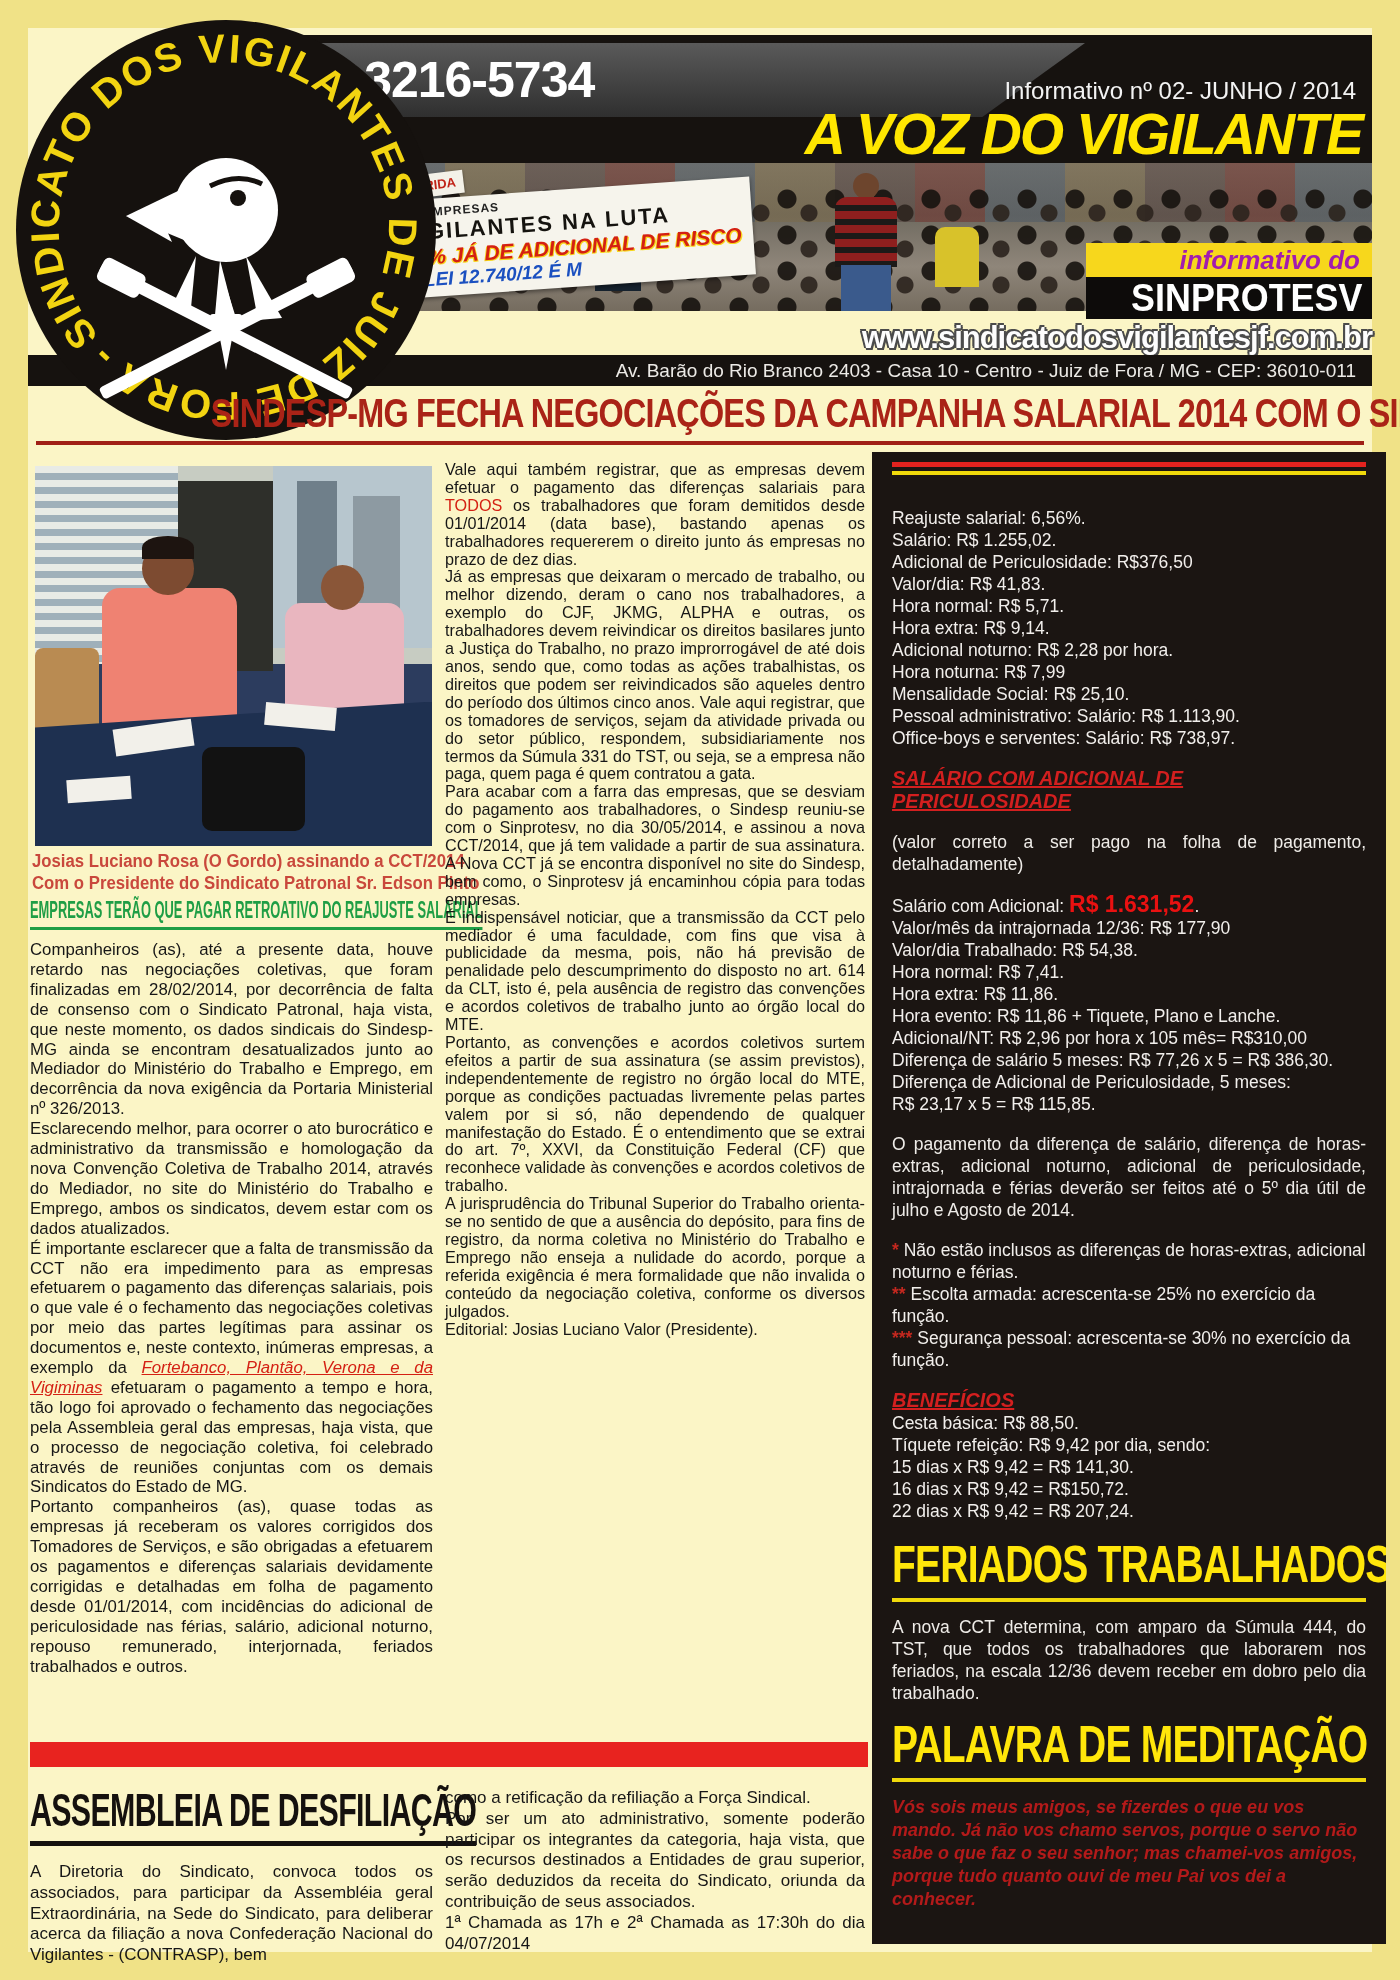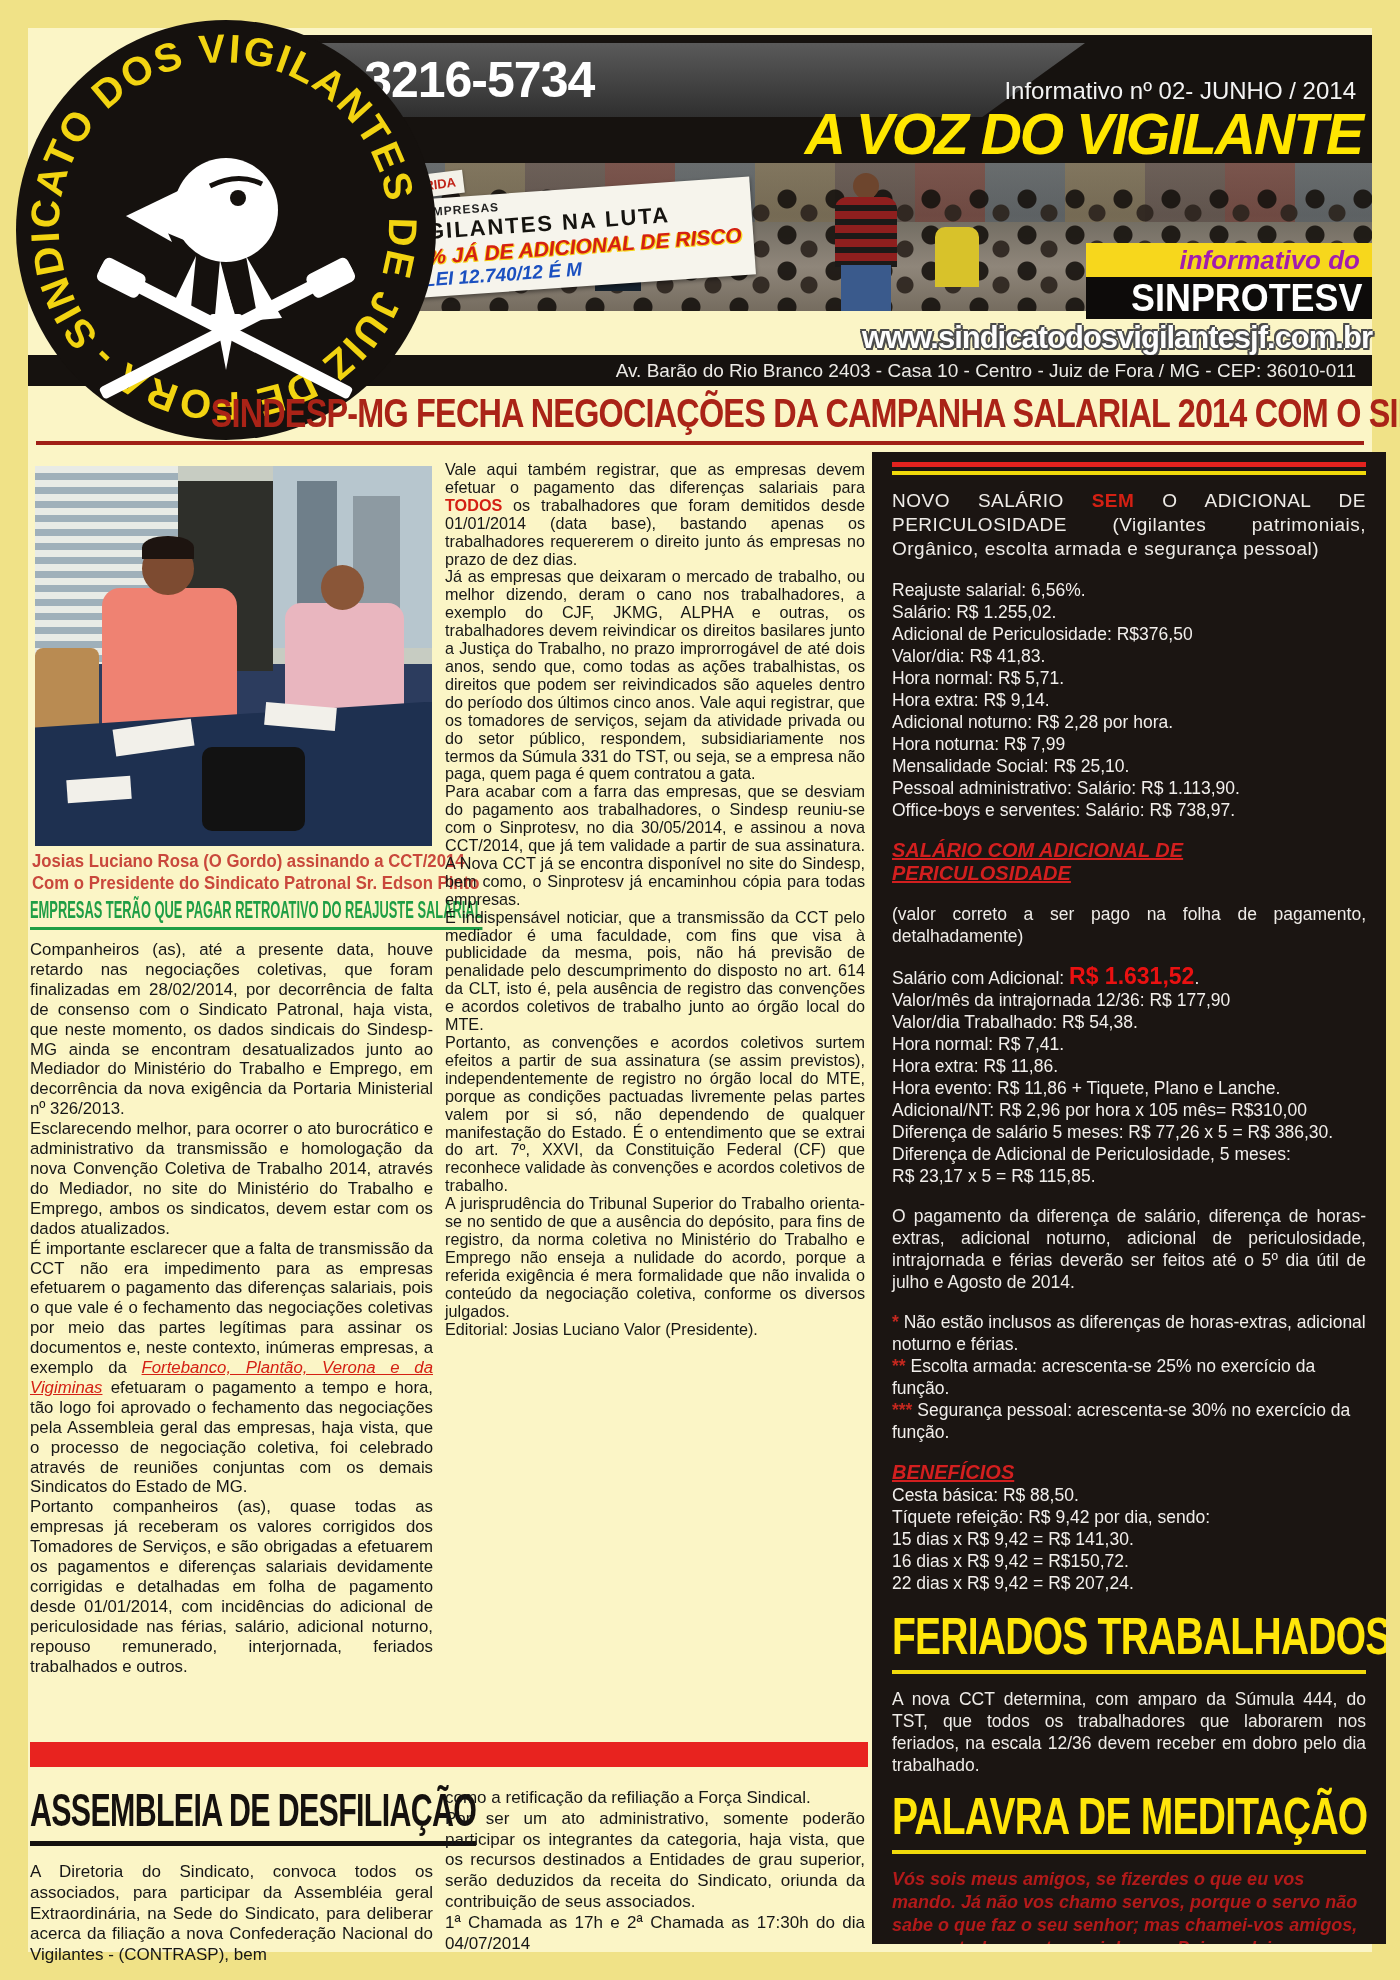--- a/index.html
+++ b/index.html
@@ -63,21 +63,21 @@
   .headline{position:absolute;left:30px;top:390px;width:1340px;text-align:center;}
   .headline span{display:inline-block;white-space:nowrap;font-weight:bold;color:#aa2317;
       font-size:41px;letter-spacing:-1px;transform:scaleX(.79);}
   .headline-rule{position:absolute;left:36px;top:441px;width:1328px;height:4px;background:#a02015;}
 
   
   .body-text{text-align:justify;color:#161616;}
   .body-text p{margin:0;}
   .col-left{position:absolute;left:30px;top:940px;width:403px;font-size:16.8px;line-height:19.9px;}
   .col-mid{position:absolute;left:445px;top:461px;width:420px;font-size:16.2px;line-height:17.9px;}
-  .red-inline{color:#d42013;font-weight:bold;}
+  .red-inline{color:#d42013;}
   .link-red{color:#d42013;font-style:italic;text-decoration:underline;}
 
   
   .meeting-photo{position:absolute;left:35px;top:466px;width:397px;height:380px;overflow:hidden;
       background:linear-gradient(180deg,#c7ccc2 0 52%,#2c3c5e 52% 100%);}
   .mp-blinds{position:absolute;left:0;top:0;width:36%;height:52%;
       background:repeating-linear-gradient(180deg,#e8ebe6 0 7px,#9fb0ba 7px 14px);}
   .mp-cabinet{position:absolute;left:36%;top:4%;width:24%;height:50%;background:#2e2f2a;}
   .mp-window{position:absolute;left:60%;top:0;width:40%;height:48%;background:#b7c6ce;}
   .mp-b1{position:absolute;left:66%;top:4%;width:10%;height:40%;background:#6f7f8a;}
@@ -259,21 +259,20 @@
     <p>É indispensável noticiar, que a transmissão da CCT pelo mediador é uma faculdade, com fins que visa à publicidade da mesma, pois, não há previsão de penalidade pelo descumprimento do disposto no art. 614 da CLT, isto é, pela ausência de registro das convenções e acordos coletivos de trabalho junto ao órgão local do MTE.</p>
     <p>Portanto, as convenções e acordos coletivos surtem efeitos a partir de sua assinatura (se assim previstos), independentemente de registro no órgão local do MTE, porque as condições pactuadas livremente pelas partes valem por si só, não dependendo de qualquer manifestação do Estado. É o entendimento que se extrai do art. 7º, XXVI, da Constituição Federal (CF) que reconhece validade às convenções e acordos coletivos de trabalho.</p>
     <p>A jurisprudência do Tribunal Superior do Trabalho orienta-se no sentido de que a ausência do depósito, para fins de registro, da norma coletiva no Ministério do Trabalho e Emprego não enseja a nulidade do acordo, porque a referida exigência é mera formalidade que não invalida o conteúdo da negociação coletiva, conforme os diversos julgados.</p>
     <p>Editorial: Josias Luciano Valor (Presidente).</p>
   </div>
 
   <div class="tabela">
     <div class="red-rule"></div>
     <div class="yellow-rule"></div>
 
-    <p class="intro"><span>NOVO SALÁRIO </span><span class="red-inline">SEM</span><span> O ADICIONAL DE PERICULOSIDADE (Vigilantes patrimoniais, Orgânico, escolta armada e segurança pessoal)</span></p>
 
     <div class="gap18"></div>
     <div>
         <div class="wl">Reajuste salarial: 6,56%.</div>
         <div class="wl">Salário: R$ 1.255,02.</div>
         <div class="wl">Adicional de Periculosidade: R$376,50</div>
         <div class="wl">Valor/dia: R$ 41,83.</div>
         <div class="wl">Hora normal: R$ 5,71.</div>
         <div class="wl">Hora extra: R$ 9,14.</div>
         <div class="wl">Adicional noturno: R$ 2,28 por hora.</div>

